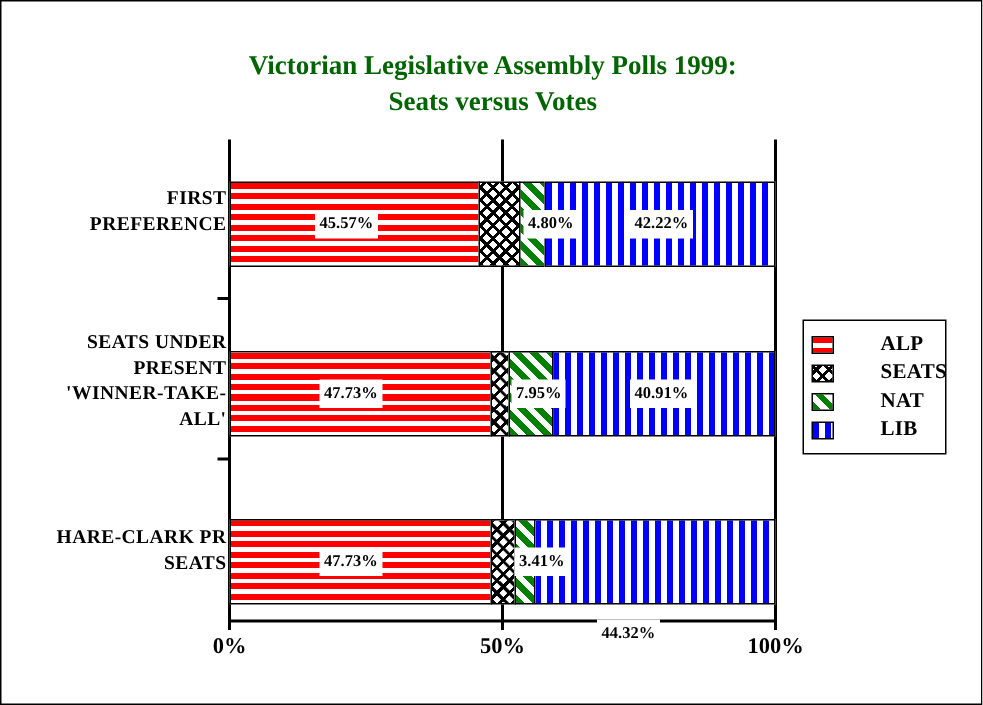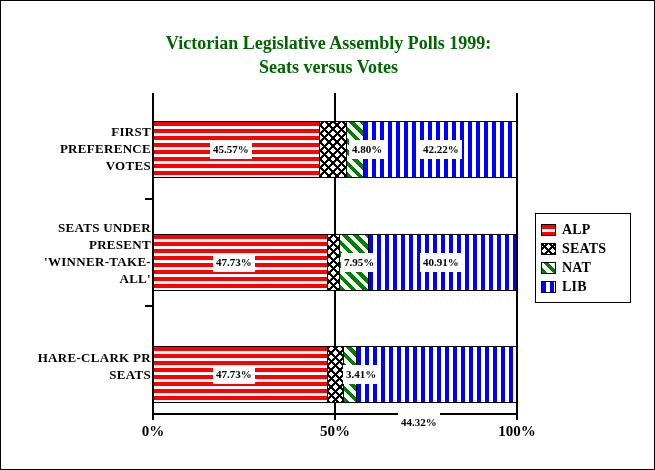--- a/index.html
+++ b/index.html
@@ -170,20 +170,21 @@
     width: 96px;
     border: 1px solid #000000;
     background: #ffffff;
     padding: 6px 5px 6px 5px;
     box-sizing: border-box;
   }
   .legend-item {
     display: flex;
     align-items: center;
     height: 19px;
+    gap: 25px;
   }
   .legend-swatch {
     width: 15px;
     height: 12px;
     border: 1px solid #000000;
     box-sizing: border-box;
     margin-right: 6px;
     flex: 0 0 auto;
   }
   .legend-text {
@@ -199,21 +200,20 @@
 <div id="page">
 
   <div id="chart-title">
     <span class="line">Victorian Legislative Assembly Polls 1999:</span>
     <span class="line">Seats versus Votes</span>
   </div>
 
   <div class="cat-label" style="top:122px;">
     <div>FIRST</div>
     <div>PREFERENCE</div>
-    <div>VOTES</div>
   </div>
 
   <div class="cat-label" style="top:218px;">
     <div>SEATS UNDER</div>
     <div>PRESENT</div>
     <div>'WINNER-TAKE-</div>
     <div>ALL'</div>
   </div>
 
   <div class="cat-label" style="top:348px;">

